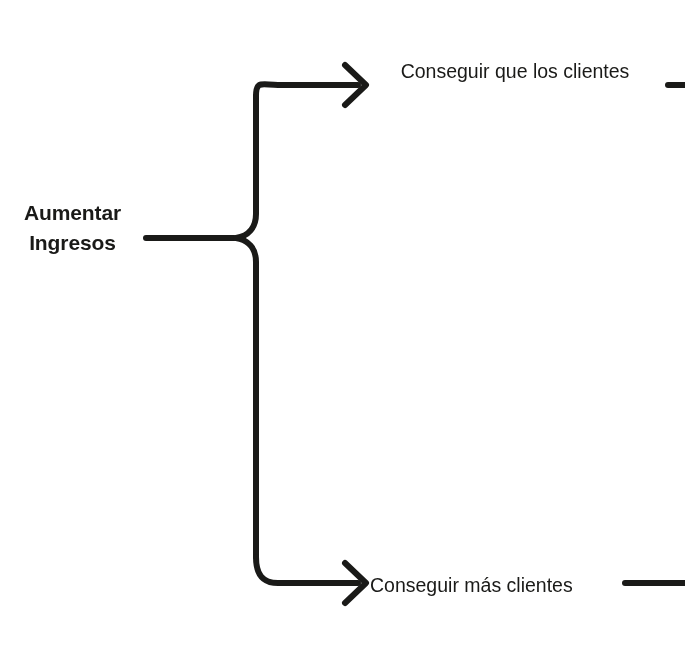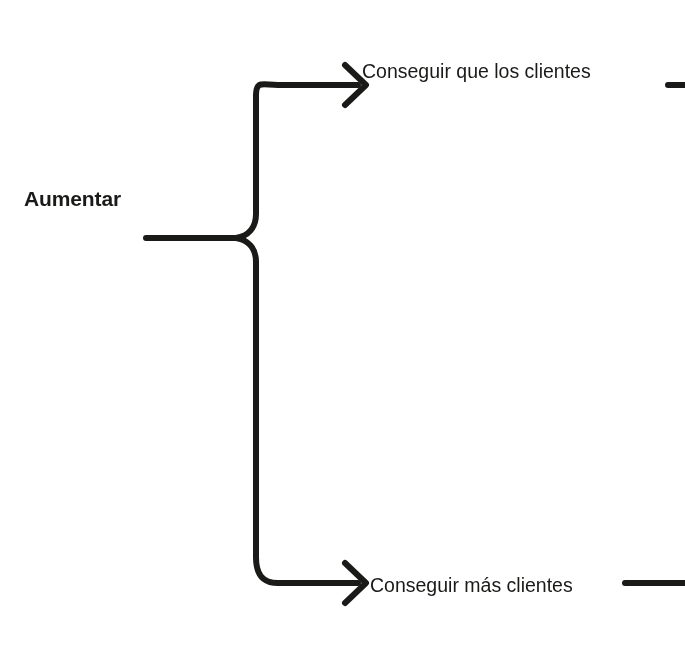--- a/index.html
+++ b/index.html
@@ -23,33 +23,33 @@
     height: 648px;
   }
   .node-label {
     position: absolute;
     color: #1a1a18;
     line-height: 1.42;
     white-space: nowrap;
   }
   #root-node {
     left: 0px;
-    top: 184px;
+    top: 198px;
     width: 145px;
     text-align: center;
     font-size: 21px;
     font-weight: bold;
     letter-spacing: -0.1px;
   }
   #root-node .line { display: block; }
   #branch-label-top {
-    left: 362px;
+    left: 370px;
     top: 58px;
     width: 290px;
-    text-align: left;
+    text-align: center;
     font-size: 19.5px;
     font-weight: normal;
   }
   #branch-label-top .line { display: block; }
   #branch-label-bottom {
     left: 370px;
     top: 572px;
     font-size: 19.5px;
     font-weight: normal;
     text-align: center;
@@ -74,20 +74,21 @@
       <path d="M 256 557 C 256 574 262 583 278 583 L 358 583"></path>
       <polyline points="345,563 366,583 345,603"></polyline>
 
       <path d="M 668 85 L 685 85"></path>
       <path d="M 625 583 L 685 583"></path>
     </g>
   </svg>
 
   <div class="node-label" id="root-node">
     <span class="line">Aumentar</span>
+    <span class="line">Ingresos</span>
   </div>
 
   <div class="node-label" id="branch-label-top">
     <span class="line">Conseguir que los clientes</span>
   </div>
 
   <div class="node-label" id="branch-label-bottom">Conseguir más clientes</div>
 
 </div>
 

